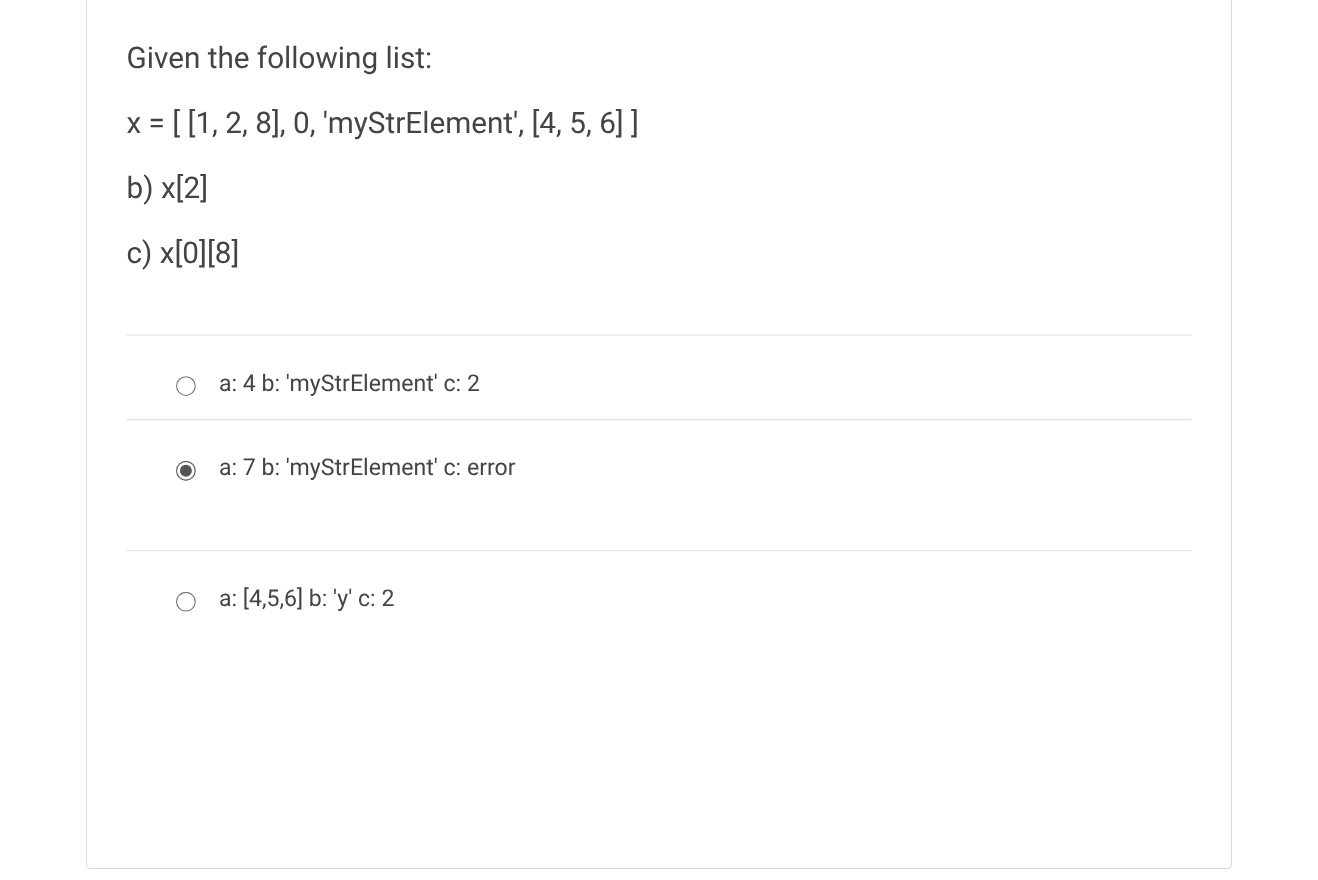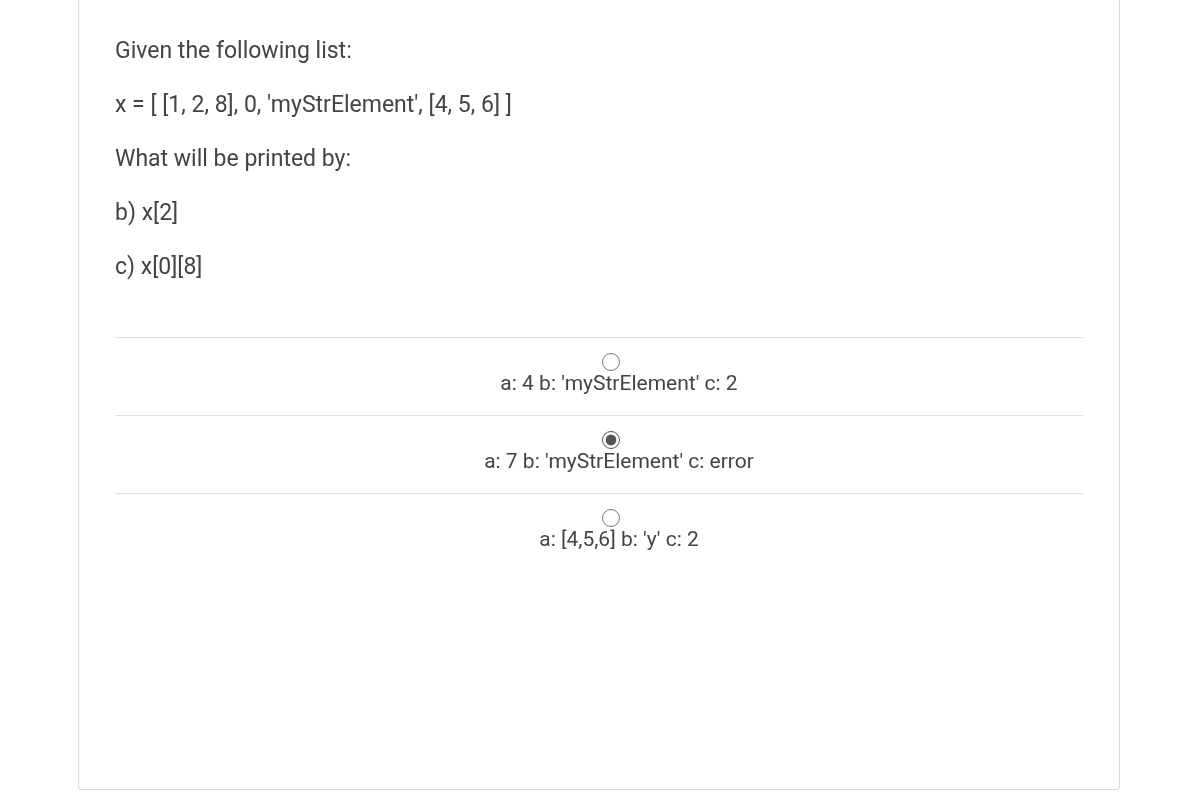--- a/index.html
+++ b/index.html
@@ -15,40 +15,40 @@
     box-sizing: border-box;
     margin: 0 78px;
     width: calc(1198px - 156px);
     border: 1px solid #d9d9d9;
     border-top: none;
     border-radius: 0 0 4px 4px;
     padding: 22px 36px 30px 36px;
     min-height: 790px;
   }
   .question p {
-    font-size: 23px;
+    font-size: 27px;
     line-height: 1.3;
     margin: 14px 0 24px 0;
     color: #444;
     font-weight: 400;
   }
   .answers {
     margin-top: 56px;
   }
   .answer-row {
     display: flex;
     align-items: center;
     border-top: 1px solid #e1e1e1;
-    padding: 12px 0 20px 40px;
+    padding: 32px 0 20px 40px;
     font-size: 21px;
     color: #444;
-    flex-direction: column;
   }
   .answer-row:last-child {
     border-bottom: none;
+    margin-top: 42px;
   }
   .radio-wrap {
     display: inline-flex;
     align-items: center;
     margin-right: 18px;
   }
   input[type="radio"] {
     width: 18px;
     height: 18px;
     accent-color: #555;
@@ -58,21 +58,20 @@
   }
 </style>
 </head>
 <body>
 
 <div class="card">
 
   <div class="question">
     <p>Given the following list:</p>
     <p>x = [ [1, 2, 8], 0, 'myStrElement', [4, 5, 6] ]</p>
-    <p>What will be printed by:</p>
     <p>b) x[2]</p>
     <p>c) x[0][8]</p>
   </div>
 
   <div class="answers">
 
     <div class="answer-row">
       <span class="radio-wrap">
         <input type="radio" name="q" style="">
       </span>

